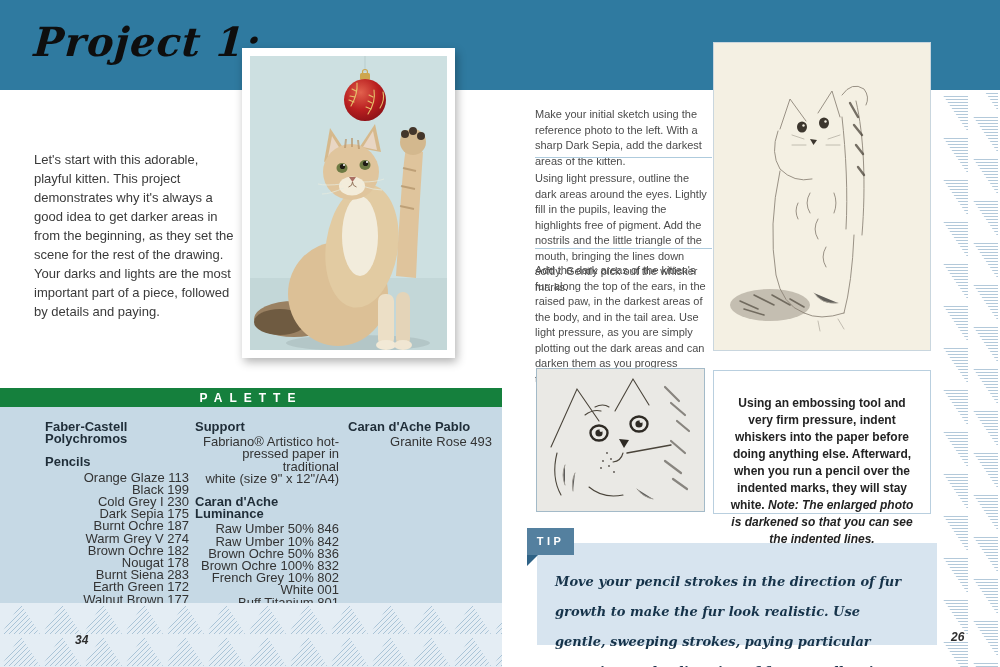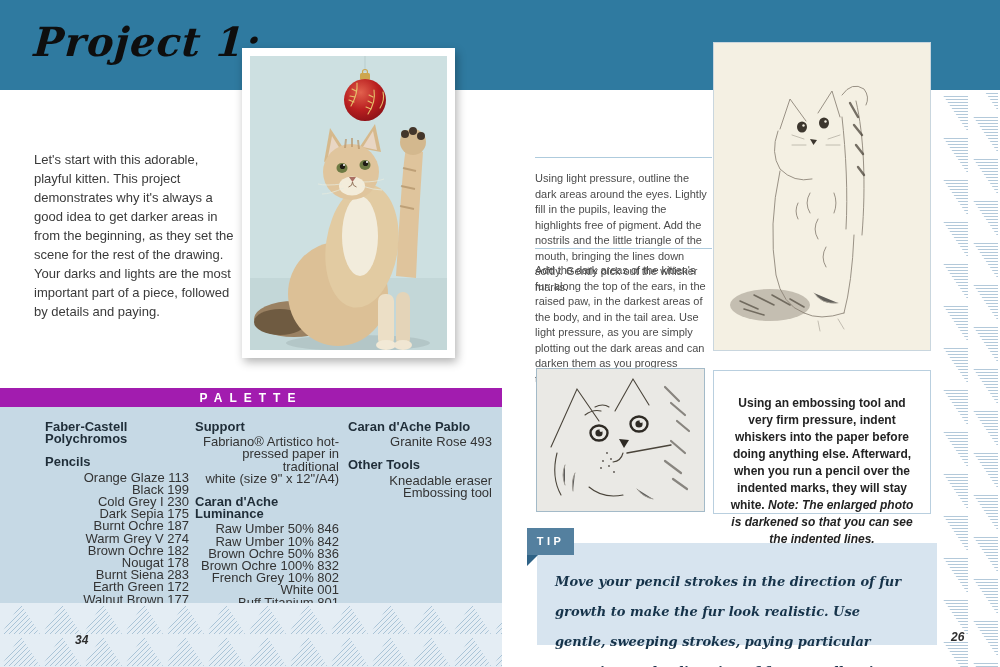--- a/index.html
+++ b/index.html
@@ -15,21 +15,21 @@
 
   .title{left:33px;top:88px;font-size:45px;font-weight:800;color:#1d1d1b;letter-spacing:1px;}
   .intro{left:34px;top:150px;width:202px;font-size:13px;line-height:19px;color:#3a3a3a;}
 
   
   .photo-frame{left:242px;top:48px;width:197px;height:294px;background:#fff;padding:8px;
         box-shadow:2px 4px 9px rgba(0,0,0,.30);}
   .photo-frame svg{display:block;}
 
   
-  .palette-bar{left:0;top:388px;width:502px;height:19px;background:#a21caf;color:#fff;
+  .palette-bar{left:0;top:388px;width:502px;height:19px;background:#15803d;color:#fff;
         font-size:12px;font-weight:bold;letter-spacing:7px;text-align:center;line-height:20px;}
   .palette-panel{left:0;top:407px;width:502px;height:196px;background:#c6d9e5;}
   .pal-col{position:absolute;top:14px;width:144px;}
   .pal-col.c1{left:45px}.pal-col.c2{left:195px}.pal-col.c3{left:348px}
   .pal-block{margin-bottom:11px;}
   .pal-h{font-size:13px;font-weight:bold;color:#1f2d38;line-height:12.2px;margin-bottom:3px;}
   .pal-i{font-size:13px;line-height:12.2px;color:#333;text-align:right;}
 
   
   .tri-band{left:0;top:603px;width:502px;height:64px;}
@@ -179,44 +179,40 @@
         <div class="pal-i">French Grey 10% 802</div>
         <div class="pal-i">White 001</div>
         <div class="pal-i">Buff Titanium 801</div>
       </div>
     </div>
     <div class="pal-col c3">
       <div class="pal-block">
         <div class="pal-h">Caran d'Ache Pablo</div>
         <div class="pal-i">Granite Rose 493</div>
       </div>
-      <div class="pal-block">
-        <div class="pal-h">Other Tools</div>
-        <div class="pal-i">Kneadable eraser</div>
-        <div class="pal-i">Embossing tool</div>
-      </div>
     </div>
   </div>
 
   <div class="abs tri-band">
     <svg width="502" height="64" viewBox="0 0 502 64">
       <defs>
         <pattern id="hd" width="5" height="5" patternUnits="userSpaceOnUse">
           <path d="M0,5 L5,0" stroke="#aac4d7" stroke-width="1"></path>
         </pattern>
         <pattern id="tri" width="41" height="32" patternUnits="userSpaceOnUse">
           <rect width="41" height="32" fill="#e4edf4"></rect>
           <polygon points="20.5,1 40,31 1,31" fill="url(#hd)"></polygon>
         </pattern>
       </defs>
       <rect width="502" height="64" fill="url(#tri)"></rect>
     </svg>
   </div>
   <div class="abs pgnum pg-left">34</div>
 
+  <div class="abs step s1">Make your initial sketch using the reference photo to the left. With a sharp Dark Sepia, add the darkest areas of the kitten.</div>
   <div class="abs divider d1"></div>
   <div class="abs step s2">Using light pressure, outline the dark areas around the eyes. Lightly fill in the pupils, leaving the highlights free of pigment. Add the nostrils and the little triangle of the mouth, bringing the lines down softly. Gently pick out the whisker marks.</div>
   <div class="abs divider d2"></div>
   <div class="abs step s3">Add the dark areas of the kitten's fur: along the top of the ears, in the raised paw, in the darkest areas of the body, and in the tail area. Use light pressure, as you are simply plotting out the dark areas and can darken them as you progress through the drawing.</div>
 
   <div class="abs sketch-top">
     <svg width="216" height="307" viewBox="0 0 216 307">
       <rect width="216" height="307" fill="#f4f0e3"></rect>
       <g stroke="#7d7468" stroke-width="0.9" fill="none" opacity="0.85" stroke-linecap="round">
         <path d="M66,86 L76,56 L92,78"></path>

